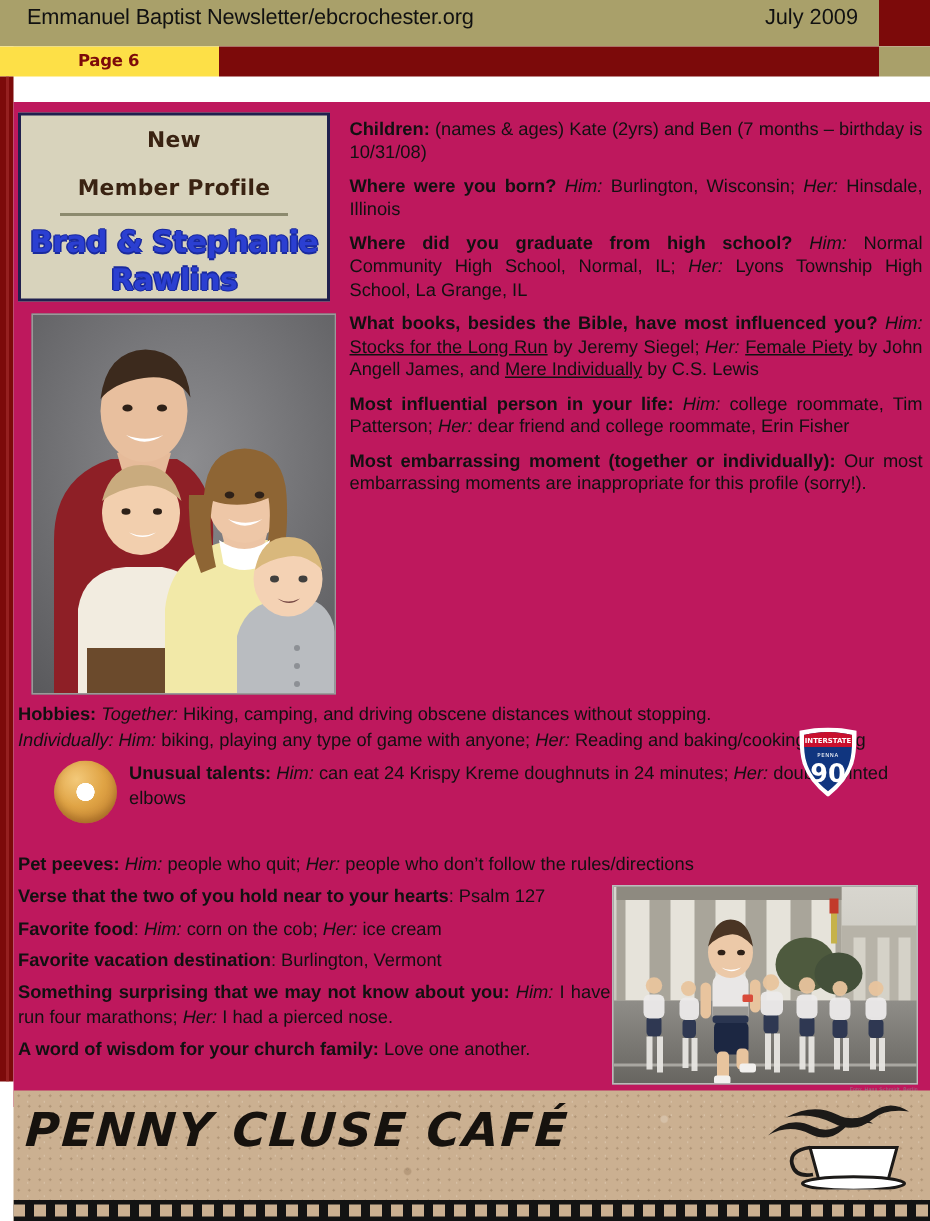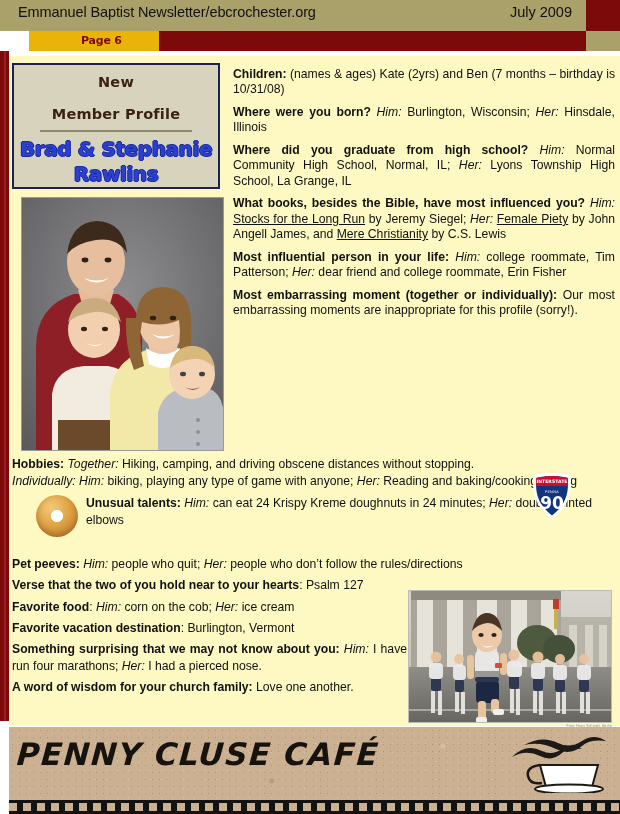--- a/index.html
+++ b/index.html
@@ -71,23 +71,22 @@
   }
   .band2-khaki {
     position: absolute;
     left: 586px; top: 31px;
     width: 34px; height: 20px;
     background: #a9a06a;
   }
   .page-tab {
     position: absolute;
     left: 0; top: 31px;
-    width: 130px; height: 20px;
-    background: #eab308;
-    margin-left: 29px;
+    width: 146px; height: 20px;
+    background: #fde047;
   }
   .page-tab span {
     position: absolute;
     left: 52px; top: 3px;
     font-size: 11px;
     font-weight: bold;
     color: #7c0a0a;
     font-family: "DejaVu Sans", sans-serif;
     letter-spacing: -0.2px;
   }
@@ -103,23 +102,23 @@
     position: absolute;
     left: 4px; top: 51px;
     width: 2px; height: 670px;
     background: #a33;
     opacity: .55;
   }
 
   
   .content {
     position: absolute;
-    left: 9px; top: 56px;
+    left: 9px; top: 68px;
     width: 611px; height: 670px;
-    background: #fef9c3;
+    background: #be185d;
   }
 
   
   .profile-box {
     position: absolute;
     left: 3px; top: 7px;
     width: 208px; height: 126px;
     background: #d8d3bc;
     border: 2px solid #20204e;
     box-sizing: border-box;
@@ -386,21 +385,21 @@
         <circle cx="176" cy="222" r="2" fill="#8d9095"></circle>
         <circle cx="176" cy="234" r="2" fill="#8d9095"></circle>
         <circle cx="176" cy="246" r="2" fill="#8d9095"></circle>
       </svg>
     </div>
 
     <div class="col-right">
       <div class="qa"><b>Children:</b> (names &amp; ages) Kate (2yrs) and Ben (7 months – birthday is 10/31/08)</div>
       <div class="qa"><b>Where were you born?</b> <i>Him:</i> Burlington, Wisconsin; <i>Her:</i> Hinsdale, Illinois</div>
       <div class="qa"><b>Where did you graduate from high school?</b> <i>Him:</i> Normal Community High School, Normal, IL; <i>Her:</i> Lyons Township High School, La Grange, IL</div>
-      <div class="qa"><b>What books, besides the Bible, have most influenced you?</b> <i>Him:</i> <u>Stocks for the Long Run</u> by Jeremy Siegel; <i>Her:</i> <u>Female Piety</u> by John Angell James, and <u>Mere Christianity</u> by C.S. Lewis</div>
+      <div class="qa"><b>What books, besides the Bible, have most influenced you?</b> <i>Him:</i> <u>Stocks for the Long Run</u> by Jeremy Siegel; <i>Her:</i> <u>Female Piety</u> by John Angell James, and <u>Mere Individually</u> by C.S. Lewis</div>
       <div class="qa"><b>Most influential person in your life:</b> <i>Him:</i> college roommate, Tim Patterson; <i>Her:</i> dear friend and college roommate, Erin Fisher</div>
       <div class="qa"><b>Most embarrassing moment (together or individually):</b> Our most embarrassing moments are inappropriate for this profile (sorry!).</div>
     </div>
 
     <div class="full">
       <div class="row tight"><b>Hobbies:</b> <i>Together:</i> Hiking, camping, and driving obscene distances without stopping.</div>
       <div class="row"><i>Individually:</i> <i>Him:</i> biking, playing any type of game with anyone; <i>Her:</i> Reading and baking/cooking/ eating</div>
 
       <div class="talents-row">
         <div class="doughnut"></div>

